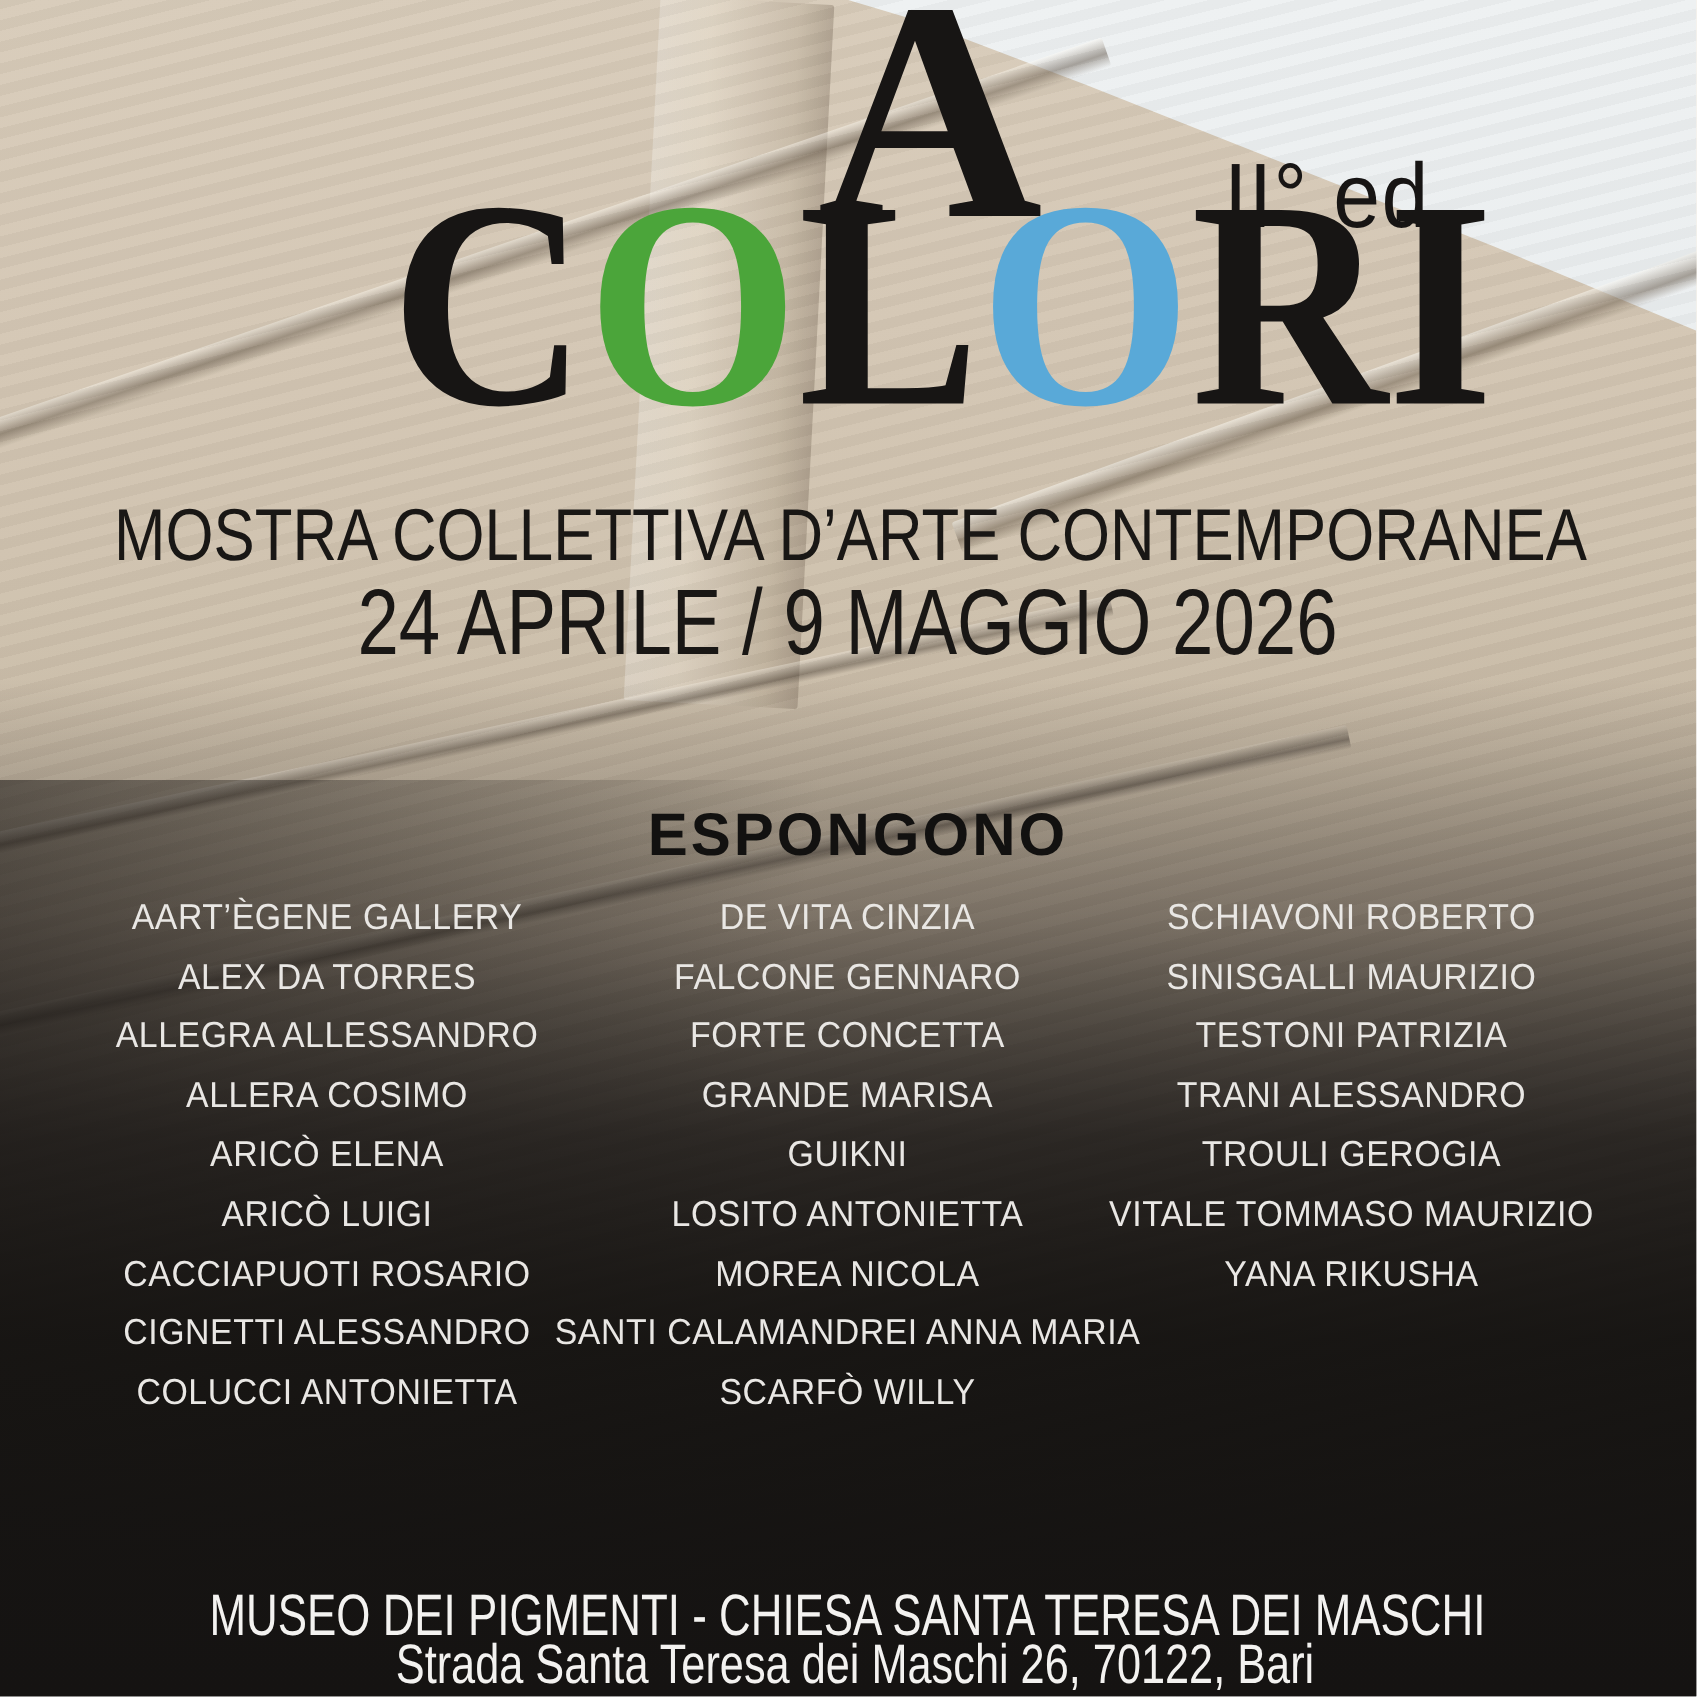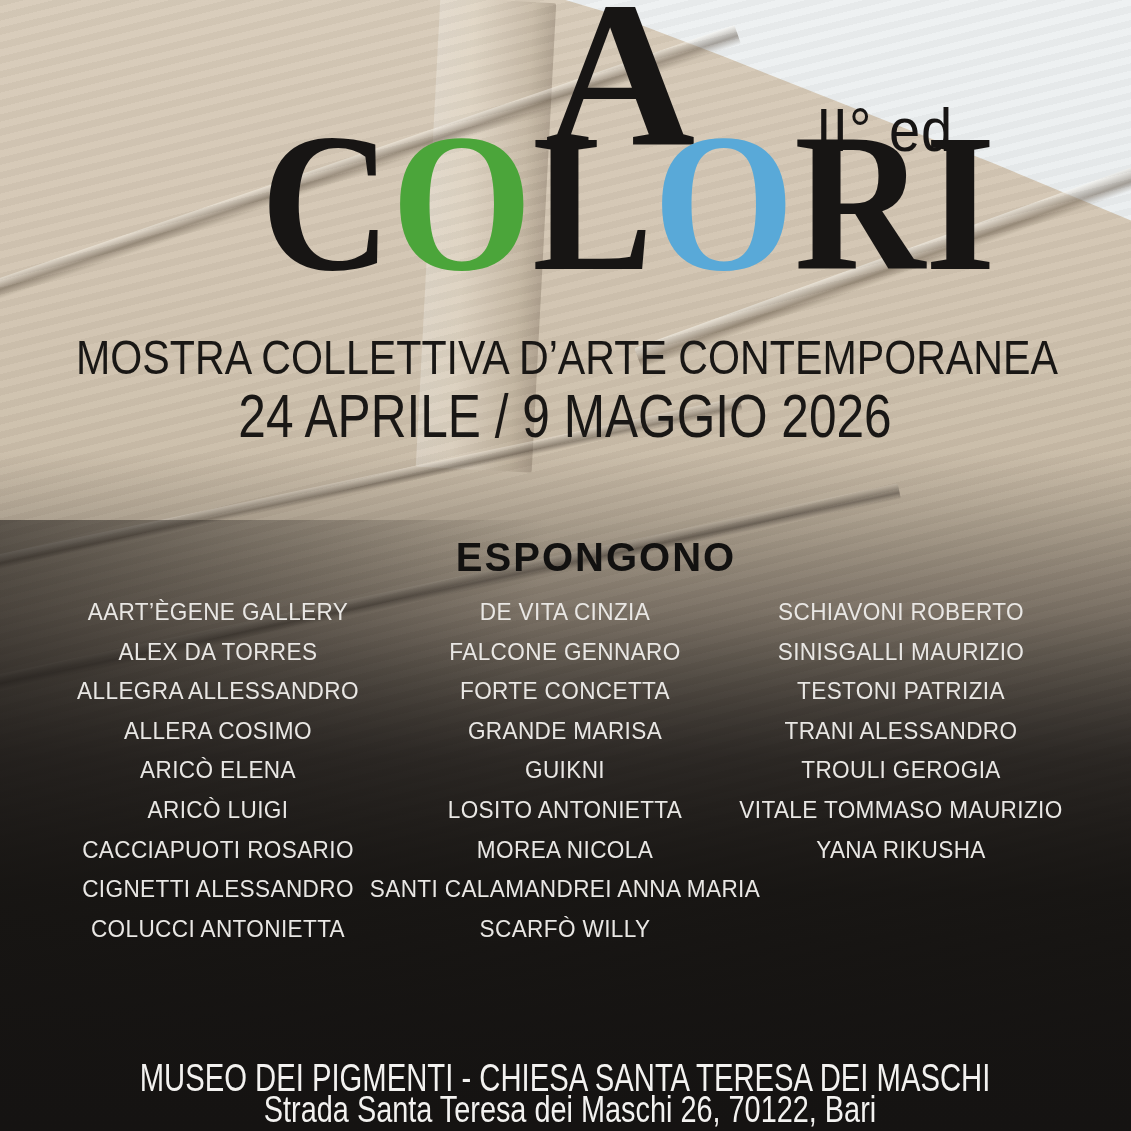--- a/index.html
+++ b/index.html
@@ -96,21 +96,21 @@
     left:567px;top:333px;
     transform:translateX(-50%) scaleX(.84);
     font-size:49px;line-height:1;color:#191715;
   }
   .dates{
     left:565px;top:385px;
     transform:translateX(-50%) scaleX(.80);
     font-size:62px;line-height:1;color:#191715;
   }
   .section-heading{
-    left:596px;top:537px;
+    left:572px;top:537px;
     transform:translateX(-50%);
     font-size:40px;line-height:1;font-weight:bold;color:#121110;
     letter-spacing:2px;
   }
   .col{
     position:absolute;top:592px;margin:0;padding:0;list-style:none;
     transform:translateX(-50%) scaleX(.94);
     text-align:center;
   }
   .col li{

